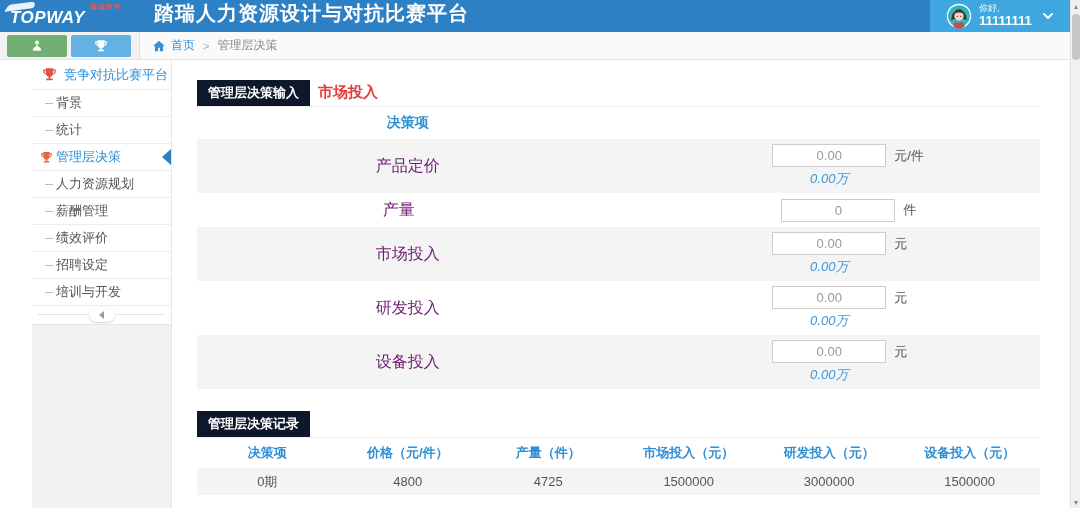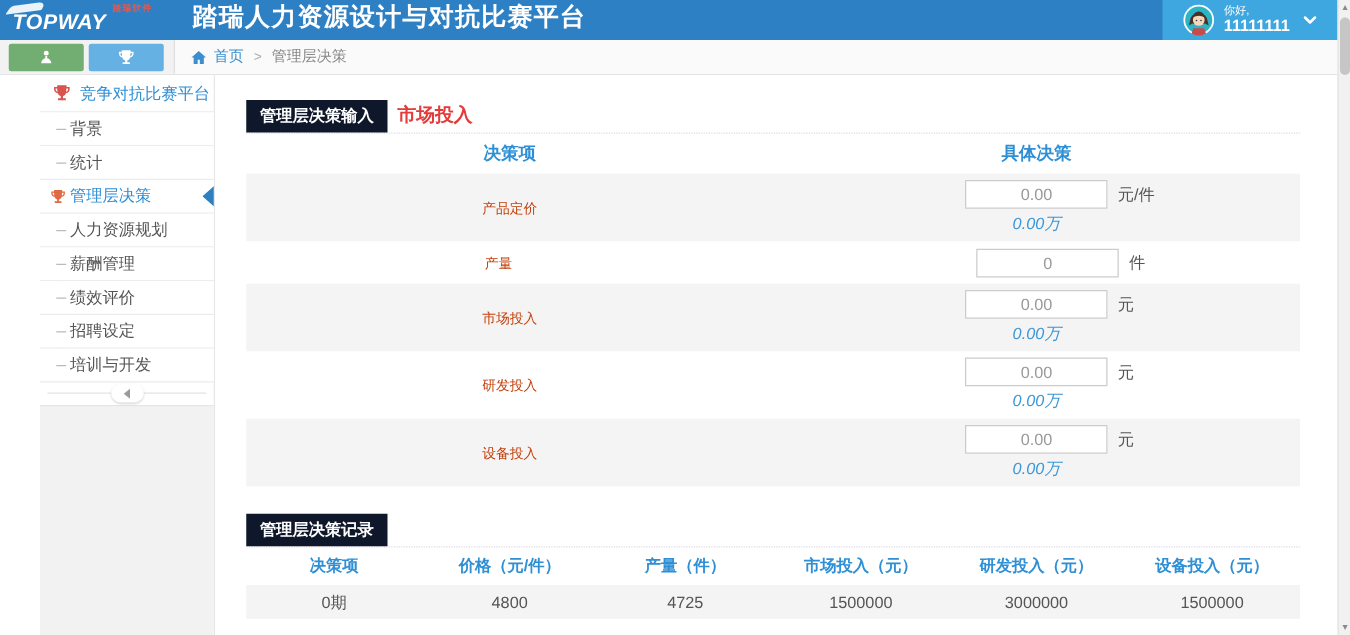--- a/index.html
+++ b/index.html
@@ -81,21 +81,21 @@
   .period { color:#e43a3a; font-size:15px; font-weight:bold; margin-left:8px;
     position:relative; top:-1px; }
 
   .t1 { width:100%; }
   .t1-head { display:flex; height:32px; align-items:center; }
   .t1-head .t1-left, .t1-head .t1-right { color:#2e8fd5; font-weight:bold; font-size:14px; }
   .t1-left { width:50%; text-align:center; }
   .t1-right { width:50%; text-align:center; }
   .t1-row { display:flex; align-items:center; }
   .t1-row.shade { background:#f4f4f4; }
-  .t1-row .t1-left { font-size:11px; color:#c2410c; }
+  .t1-row .t1-left { font-size:16px; color:#701a75; }
   .cell-ctrl { display:flex; flex-direction:column; align-items:center;
     justify-content:space-between; padding:5px 0; }
   .input-wrap { position:relative; }
   .dec-input { width:114px; height:23px; border:1px solid #ccc; background:#fff;
     text-align:center; font-size:13px; color:#999; outline:none;
     font-family:"Liberation Sans","DejaVu Sans",sans-serif; }
   .unit { position:absolute; left:calc(100% + 8px); top:50%; transform:translateY(-50%);
     font-size:13px; color:#555; white-space:nowrap; }
   .converted { font-size:13px; color:#3a97d8; margin-top:3px; cursor:pointer;font-style:italic; }
   .row-tall { min-height:50px; }
@@ -235,21 +235,20 @@
 
       <section>
         <div class="badge-row">
           <span class="badge">管理层决策输入</span>
           <span class="period">市场投入</span>
         </div>
 
         <div class="t1">
           <div class="t1-head">
             <div class="t1-left">决策项</div>
-            <div class="t1-right">具体决策</div>
           </div>
 
           <div class="t1-row shade row-tall">
             <div class="t1-left">产品定价</div>
             <div class="t1-right cell-ctrl">
               <div class="input-wrap">
                 <input class="dec-input" type="text" value="0.00" style="">
                 <span class="unit">元/件</span>
               </div>
               <div class="converted">0.00万</div>

